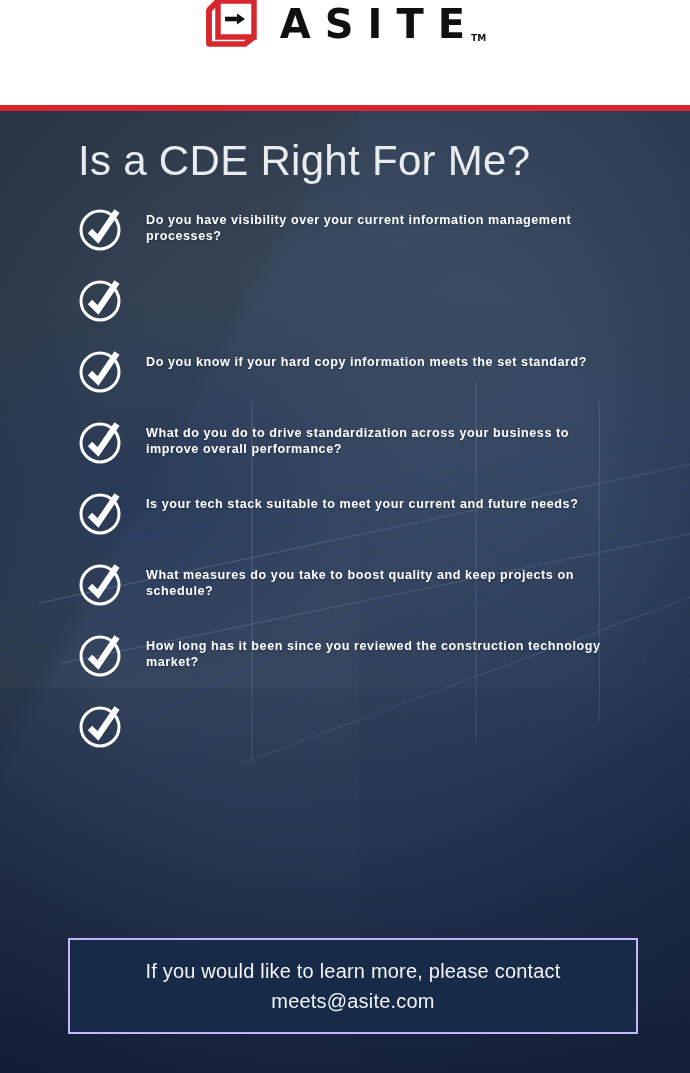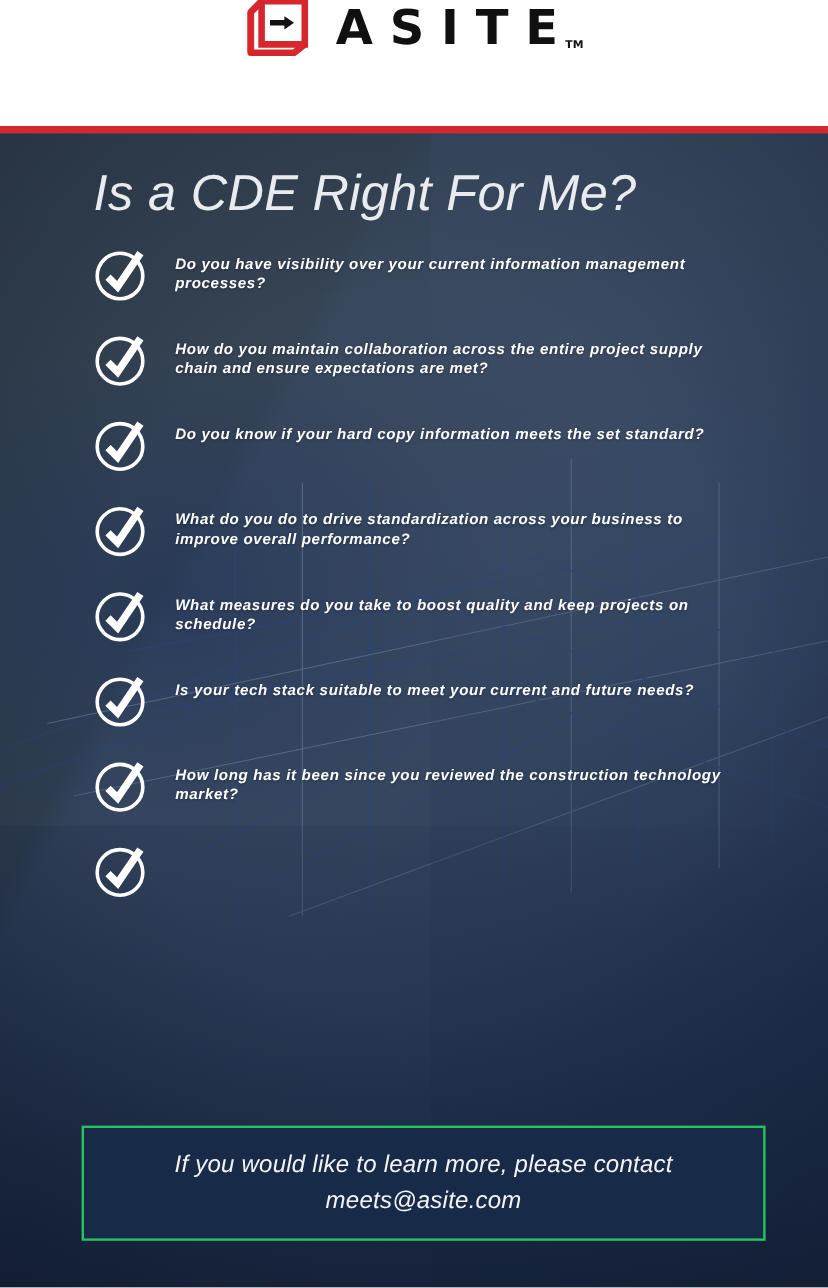--- a/index.html
+++ b/index.html
@@ -149,21 +149,20 @@
     position: absolute;
     inset: 0;
     background: linear-gradient(175deg, rgba(45,62,86,0.30) 0%, rgba(24,38,66,0.42) 100%);
   }
 
   .hero-content {
     position: relative;
     z-index: 3;
     width: 690px;
     height: 962px;
-    font-style: italic;
   }
 
   
   .hero-title {
     position: absolute;
     left: 78px;
     top: 26px;
     font-size: 42px;
     font-weight: 400;
     letter-spacing: 0.3px;
@@ -205,21 +204,21 @@
   }
 
   
   .contact-box {
     position: absolute;
     left: 68px;
     top: 827px;
     width: 570px;
     height: 96px;
     background: #172a47;
-    border: 2px solid #22c55e;
+    border: 2px solid #c4b5fd;
     display: flex;
     flex-direction: column;
     align-items: center;
     justify-content: center;
     box-sizing: border-box;
   }
   .contact-line {
     color: #f2f4f7;
     font-size: 20px;
     font-weight: 400;
@@ -296,49 +295,48 @@
             <circle cx="22" cy="24" r="19" fill="none" stroke="#ffffff" stroke-width="3"></circle>
             <path d="M12 25 L20 33 L39 5" fill="none" stroke="#ffffff" stroke-width="6.2" stroke-linecap="butt" stroke-linejoin="miter"></path>
           </svg>
           <div class="check-text">Do you have visibility over your current information management processes?</div>
         </div>
         <div class="check-item">
           <svg class="check-icon" viewBox="0 0 46 46">
             <circle cx="22" cy="24" r="19" fill="none" stroke="#ffffff" stroke-width="3"></circle>
             <path d="M12 25 L20 33 L39 5" fill="none" stroke="#ffffff" stroke-width="6.2"></path>
           </svg>
-          <div class="check-text">How do you maintain collaboration across the entire project supply chain and ensure expectations are met?</div>
         </div>
         <div class="check-item">
           <svg class="check-icon" viewBox="0 0 46 46">
             <circle cx="22" cy="24" r="19" fill="none" stroke="#ffffff" stroke-width="3"></circle>
             <path d="M12 25 L20 33 L39 5" fill="none" stroke="#ffffff" stroke-width="6.2"></path>
           </svg>
           <div class="check-text">Do you know if your hard copy information meets the set standard?</div>
         </div>
         <div class="check-item">
           <svg class="check-icon" viewBox="0 0 46 46">
             <circle cx="22" cy="24" r="19" fill="none" stroke="#ffffff" stroke-width="3"></circle>
             <path d="M12 25 L20 33 L39 5" fill="none" stroke="#ffffff" stroke-width="6.2"></path>
           </svg>
           <div class="check-text">What do you do to drive standardization across your business to improve overall performance?</div>
         </div>
         <div class="check-item">
           <svg class="check-icon" viewBox="0 0 46 46">
             <circle cx="22" cy="24" r="19" fill="none" stroke="#ffffff" stroke-width="3"></circle>
             <path d="M12 25 L20 33 L39 5" fill="none" stroke="#ffffff" stroke-width="6.2"></path>
           </svg>
+          <div class="check-text">Is your tech stack suitable to meet your current and future needs?</div>
+        </div>
+        <div class="check-item">
+          <svg class="check-icon" viewBox="0 0 46 46">
+            <circle cx="22" cy="24" r="19" fill="none" stroke="#ffffff" stroke-width="3"></circle>
+            <path d="M12 25 L20 33 L39 5" fill="none" stroke="#ffffff" stroke-width="6.2"></path>
+          </svg>
           <div class="check-text">What measures do you take to boost quality and keep projects on schedule?</div>
-        </div>
-        <div class="check-item">
-          <svg class="check-icon" viewBox="0 0 46 46">
-            <circle cx="22" cy="24" r="19" fill="none" stroke="#ffffff" stroke-width="3"></circle>
-            <path d="M12 25 L20 33 L39 5" fill="none" stroke="#ffffff" stroke-width="6.2"></path>
-          </svg>
-          <div class="check-text">Is your tech stack suitable to meet your current and future needs?</div>
         </div>
         <div class="check-item">
           <svg class="check-icon" viewBox="0 0 46 46">
             <circle cx="22" cy="24" r="19" fill="none" stroke="#ffffff" stroke-width="3"></circle>
             <path d="M12 25 L20 33 L39 5" fill="none" stroke="#ffffff" stroke-width="6.2"></path>
           </svg>
           <div class="check-text">How long has it been since you reviewed the construction technology market?</div>
         </div>
         <div class="check-item">
           <svg class="check-icon" viewBox="0 0 46 46">

